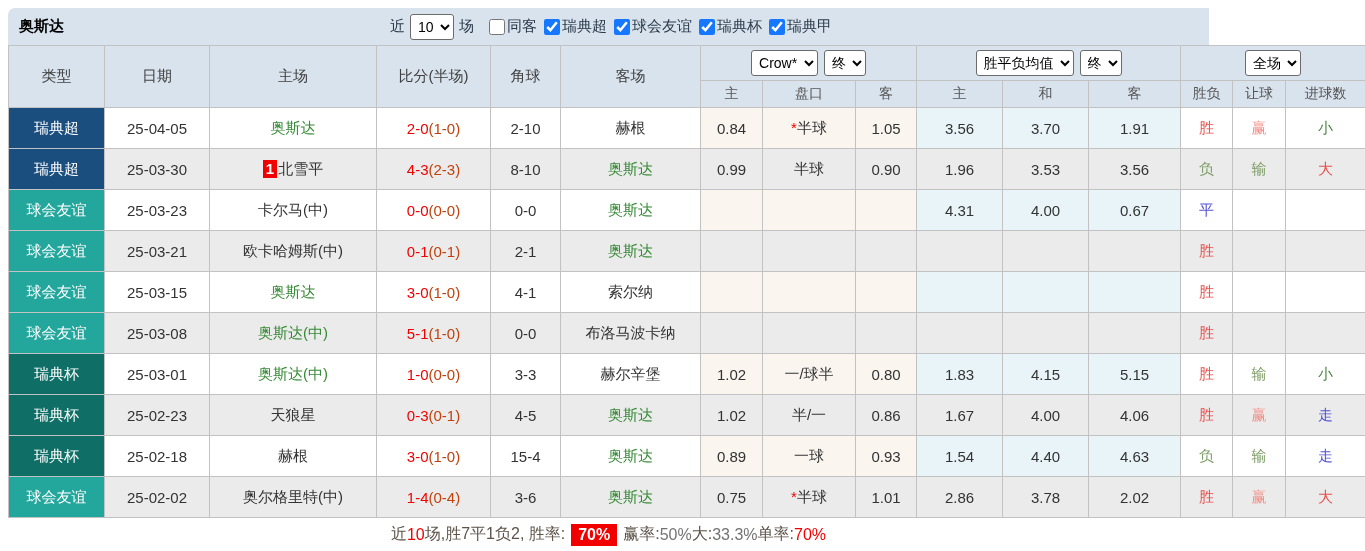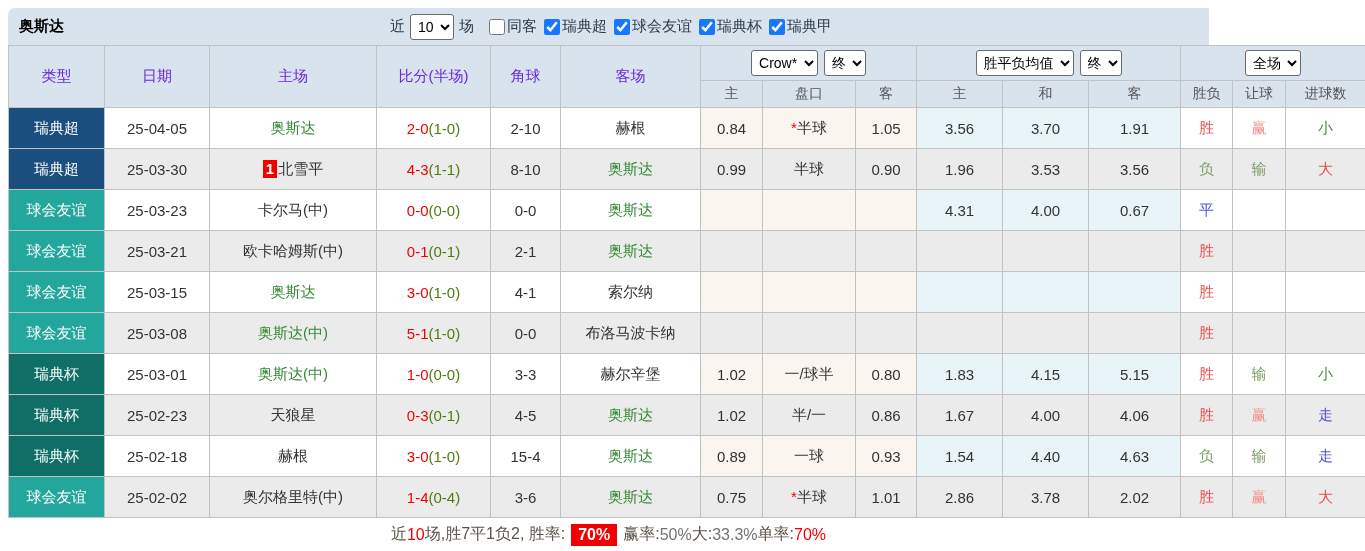--- a/index.html
+++ b/index.html
@@ -12,29 +12,29 @@
   select{font-size:14px;background:#fff;border:1px solid #6b6b6b;border-radius:3px;padding:2px 3px;color:#000;font-family:inherit;height:26px;}
   input[type=checkbox]{width:16px;height:16px;accent-color:#1677ff;margin:0 2px 0 10px;vertical-align:middle;}
   .league-filters{display:inline-flex;align-items:center;}
   .league-filters input{margin-left:7px;}
   table{border-collapse:collapse;table-layout:fixed;width:1357px;font-size:15px;}
   th,td{border:1px solid #c2c2c2;text-align:center;padding:0;overflow:hidden;white-space:nowrap;}
   thead th{background:#d9e3ee;font-weight:normal;}
   tr.rowA th{height:34px;}
   tr.rowA select{margin:4px 3px;}
   tr.rowB th{height:26px;color:#555;font-size:14px;}
-  th.colhead{color:#6d28d9;font-size:15px;}
+  th.colhead{color:#404040;font-size:15px;}
   tbody td{height:40px;background:#fff;}
   tbody tr.alt td{background:#ebebeb;}
   tbody td.warm{background:#faf5ef;}
   tbody td.cool{background:#e9f4f9;}
   td.type{color:#fff;}
   .self{color:#378a37;}
   .score{color:#f20000;}
-  .half{color:#4d7c0f;text-align:right;}
+  .half{color:#c2410c;text-align:right;}
   .badge1{display:inline-block;background:#f20000;color:#fff;font-weight:bold;padding:0 3px;margin-right:1px;line-height:18px;}
   .star{color:#f20000;}
   .res-red{color:#e8514d;}
   .res-pink{color:#f2908a;}
   .res-green{color:#7d9c65;}
   .res-dgreen{color:#45823f;}
   .res-blue{color:#5552d5;}
   .footer{height:33px;display:flex;align-items:center;justify-content:center;font-size:16px;background:#fff;}
   .seg-label{color:#5d5349;}
   .seg-red{color:#f20000;}
@@ -132,21 +132,21 @@
           <td class="cool">3.70</td>
           <td class="cool">1.91</td>
           <td class="res-red">胜</td>
           <td class="res-pink">赢</td>
           <td class="res-dgreen">小</td>
         </tr>
         <tr class="alt">
           <td class="type" style="background: rgb(26, 78, 126);">瑞典超</td>
           <td>25-03-30</td>
           <td><span class="badge1">1</span><span>北雪平</span></td>
-          <td><span class="score">4-3</span><span class="half">(1-1)</span></td>
+          <td><span class="score">4-3</span><span class="half">(2-3)</span></td>
           <td>8-10</td>
           <td><span class="self">奥斯达</span></td>
           <td class="warm">0.99</td>
           <td class="warm"><span>半球</span></td>
           <td class="warm">0.90</td>
           <td class="cool">1.96</td>
           <td class="cool">3.53</td>
           <td class="cool">3.56</td>
           <td class="res-green">负</td>
           <td class="res-green">输</td>

